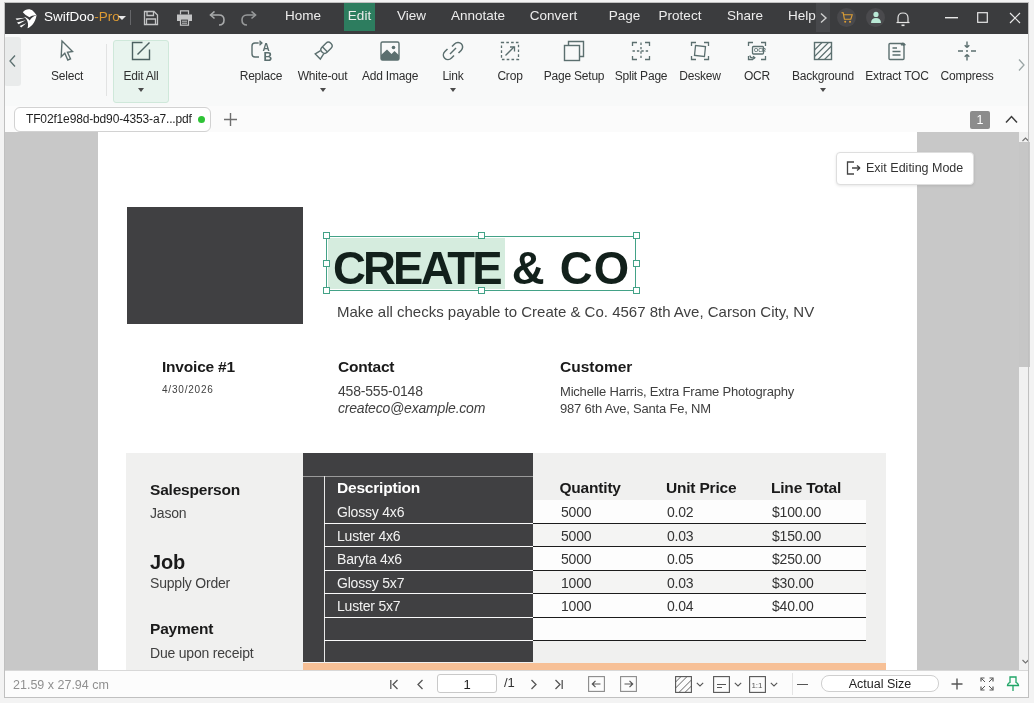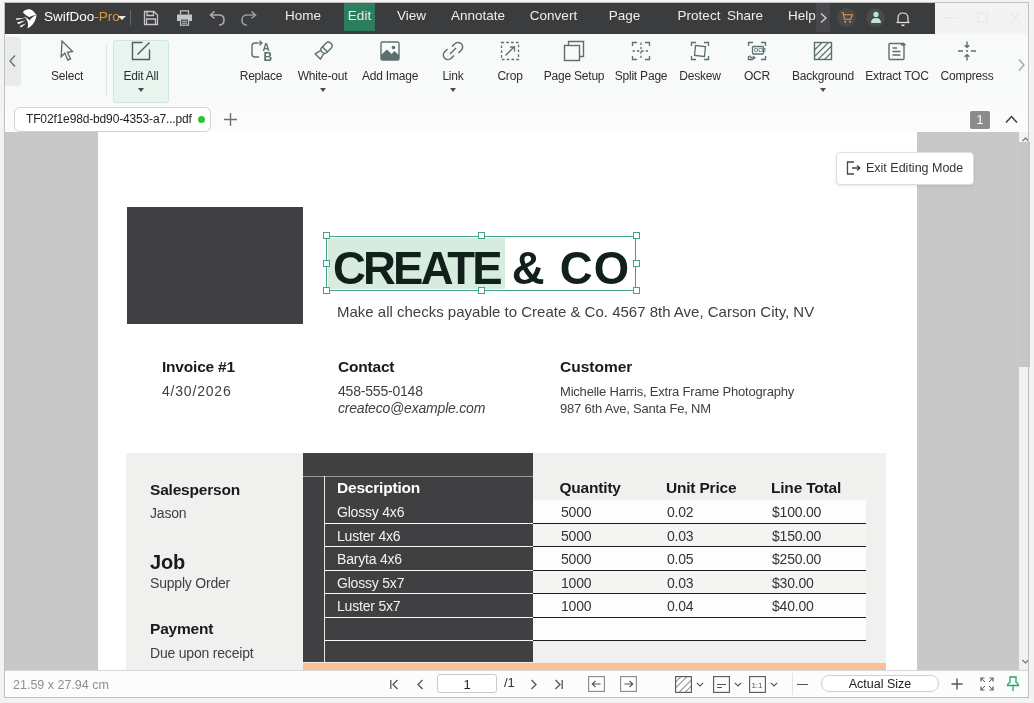--- a/index.html
+++ b/index.html
@@ -1,19 +1,19 @@
 <!DOCTYPE html>
 <html><head>
 <meta charset="utf-8">
 <style>
   * { margin:0; padding:0; box-sizing:border-box; }
   html,body { width:1034px; height:703px; background:#f3f3f3; font-family:"Liberation Sans", sans-serif; overflow:hidden; }
   .abs { position:absolute; }
   svg { display:block; }
-  #titlebar { left:4px; top:2px; width:931px; height:32px; background:#3b3c3e; }
+  #titlebar { left:4px; top:2px; width:1025px; height:32px; background:#3b3c3e; }
   .menuitem { position:absolute; top:0; height:28px; line-height:28px; color:#ededed; font-size:13.5px; text-align:center; transform:translateX(-50%); }
   #toolbar { left:4px; top:34px; width:1025px; height:72px; background:#f8f9f9; }
   .tool { position:absolute; top:4px; width:80px; transform:translateX(-50%); text-align:center; }
   .tool .lbl { font-size:12px; color:#2f2f2f; margin-top:5px; letter-spacing:-0.2px; white-space:nowrap; }
   .tool svg { margin:0 auto; }
   .caret { width:0; height:0; border-left:3.5px solid transparent; border-right:3.5px solid transparent; border-top:4px solid #4a4a4a; margin:5px auto 0; }
   #tabbar { left:4px; top:106px; width:1025px; height:26px; background:#fbfbfb; }
   #docarea { left:4px; top:132px; width:1025px; height:538px; background:#c8c8c8; }
   #statusbar { left:4px; top:670px; width:1025px; height:28px; background:#fcfcfc; border-top:1px solid #d8d8d8; }
   #frame { left:4px; top:2px; width:1025px; height:696px; border:1px solid #c0c0c0; pointer-events:none; z-index:50; }
@@ -60,21 +60,21 @@
     <path d="M15 4 H7 C3.5 4 2 6.5 2 9 C2 11.5 3.5 14 7 14"></path>
     <path d="M11.5 0.5 L15.5 4 L11.5 7.5" fill="none"></path>
   </svg>
   <div class="abs" style="left:340px;top:1px;width:31px;height:28px;background:#2d7d5f;"></div>
   <div class="menuitem" style="left:299px;">Home</div>
   <div class="menuitem" style="left:355.5px;">Edit</div>
   <div class="menuitem" style="left:407.5px;">View</div>
   <div class="menuitem" style="left:474px;">Annotate</div>
   <div class="menuitem" style="left:549.5px;">Convert</div>
   <div class="menuitem" style="left:620.5px;">Page</div>
-  <div class="menuitem" style="left:676px;margin-left:19px;">Protect</div>
+  <div class="menuitem" style="left:676px;">Protect</div>
   <div class="menuitem" style="left:741px;">Share</div>
   <div class="menuitem" style="left:798px;">Help</div>
   <div class="abs" style="left:812px;top:1px;width:14px;height:29px;background:#47484b;"></div>
     <svg class="abs" style="left:814px;top:10px" width="10" height="12" viewBox="0 0 10 12" fill="none" stroke="#cfcfcf" stroke-width="1.4">
       <path d="M3 1.5 L8 6 L3 10.5"></path>
     </svg>
 
   <div class="abs" style="left:833px;top:6px;width:19px;height:19px;border-radius:50%;background:#49494c;"></div>
   <svg class="abs" style="left:837px;top:10px" width="12" height="12" viewBox="0 0 12 12" fill="none" stroke="#dd9f35" stroke-width="1.1">
     <path d="M0.5 0.8 H2.2 L3.4 7.2 H9.8 L11.2 2.8 H2.6"></path>
@@ -281,21 +281,21 @@
     <div class="abs handle" style="left:534.5px;top:100px;"></div>
     <div class="abs handle" style="left:224.5px;top:127.5px;"></div>
     <div class="abs handle" style="left:534.5px;top:127.5px;"></div>
     <div class="abs handle" style="left:224.5px;top:155px;"></div>
     <div class="abs handle" style="left:379.5px;top:155px;"></div>
     <div class="abs handle" style="left:534.5px;top:155px;"></div>
 
     <div class="invtext" style="left:239px;top:172px;font-size:15px;letter-spacing:0px;">Make all checks payable to Create &amp; Co. 4567 8th Ave, Carson City, NV</div>
 
     <div class="invtext invbold" style="left:64px;top:226px;font-size:15.5px;">Invoice #1</div>
-    <div class="invtext" style="left:64px;top:251.5px;font-size:14px;letter-spacing:0.8px;">4/30/2026</div>
+    <div class="invtext" style="left:64px;top:251.5px;font-size:10px;letter-spacing:0.8px;">4/30/2026</div>
     <div class="invtext invbold" style="left:240px;top:226px;font-size:15.5px;">Contact</div>
     <div class="invtext" style="left:240px;top:251.5px;font-size:14px;">458-555-0148</div>
     <div class="invtext" style="left:240px;top:268.5px;font-size:14px;font-style:italic;">createco@example.com</div>
     <div class="invtext invbold" style="left:462px;top:226px;font-size:15.5px;letter-spacing:0;">Customer</div>
     <div class="invtext" style="left:462px;top:253px;font-size:13px;">Michelle Harris, Extra Frame Photography</div>
     <div class="invtext" style="left:462px;top:270px;font-size:13px;">987 6th Ave, Santa Fe, NM</div>
 
     <div class="abs" style="left:28px;top:321px;width:760px;height:217px;background:#f0f0ef;"></div>
 
     <div class="abs" style="left:434.5px;top:368px;width:333.5px;height:140px;background:#fdfdfd;"></div>

